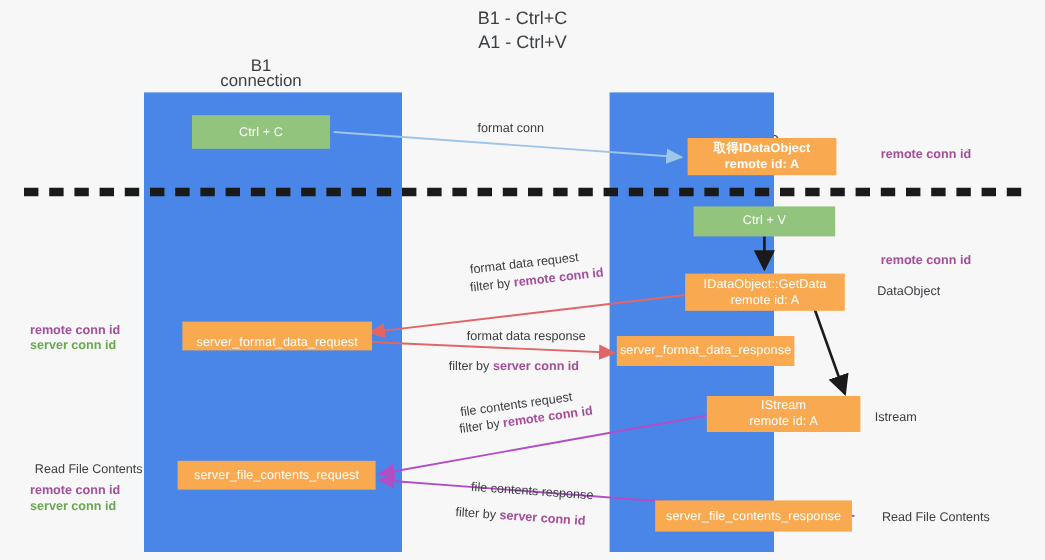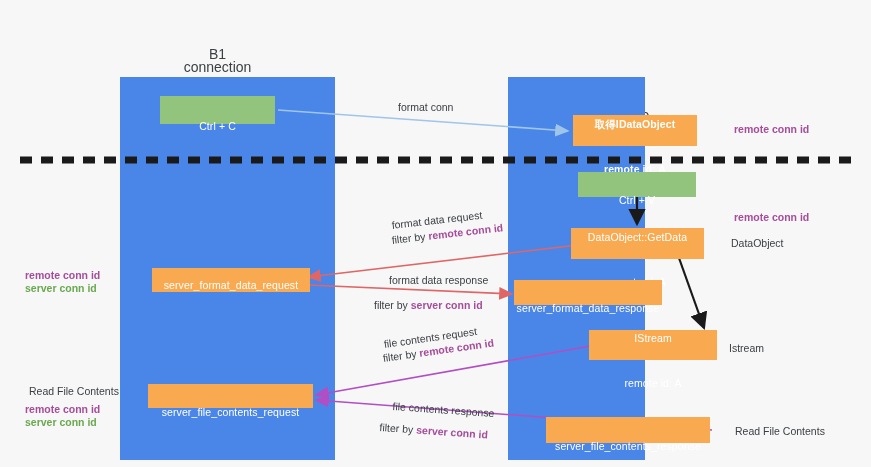--- a/index.html
+++ b/index.html
@@ -31,40 +31,44 @@
 
   
   .box{
     position:absolute;box-sizing:border-box;
     display:flex;flex-direction:column;align-items:center;justify-content:center;
     color:#ffffff;font-size:10.5px;line-height:13px;text-align:center;
     letter-spacing:.1px;
   }
   .box.green{background:#93c47d;}
   .box.orange{background:#f9aa51;}
-  .box span{display:block;white-space:nowrap;margin-top:32px;}
+  .box span{display:block;white-space:nowrap;}
 
   
   svg.overlay{position:absolute;left:0;top:0;width:871px;height:467px;overflow:visible;}
 
   
   .lbl{
     position:absolute;color:#3c4043;font-size:10.5px;line-height:13px;
     white-space:nowrap;
   }
   .lbl.purple{color:#a64d9a;font-weight:bold;}
   .lbl.green-t{color:#6aa84f;font-weight:bold;}
   .lbl.rot{transform-origin:left top;}
   .lbl .k-purple{color:#a64d9a;font-weight:bold;}
 </style>
 </head>
 <body>
 
 <div class="stage">
 
+  <div id="title">
+    <div>B1 - Ctrl+C</div>
+    <div>A1 - Ctrl+V</div>
+  </div>
 
   <div class="col-head" style="left:155px;top:48px;width:125px;">
     <div>B1</div>
     <div>connection</div>
   </div>
   <div class="col-head" style="left:565px;top:48px;width:125px;margin-top:48px;">
     <div>A1</div>
     <div>remote</div>
   </div>
 
@@ -113,21 +117,21 @@
   <div class="box orange" style="left:573px;top:115px;width:124px;height:31px;font-weight:bold;">
     <span>取得IDataObject</span>
     <span>remote id: A</span>
   </div>
 
   <div class="box green" style="left:578px;top:172px;width:118px;height:25px;">
     <span>Ctrl + V</span>
   </div>
 
   <div class="box orange" style="left:571px;top:228px;width:133px;height:31px;">
-    <span>DataObject::GetData</span>
+    <span>IDataObject::GetData</span>
     <span>remote id: A</span>
   </div>
 
   <div class="box orange" style="left:152px;top:268px;width:158px;height:24px;justify-content:flex-end;">
     <span>server_format_data_request</span>
   </div>
 
   <div class="box orange" style="left:514px;top:280px;width:148px;height:25px;">
     <span>server_format_data_response</span>
   </div>

